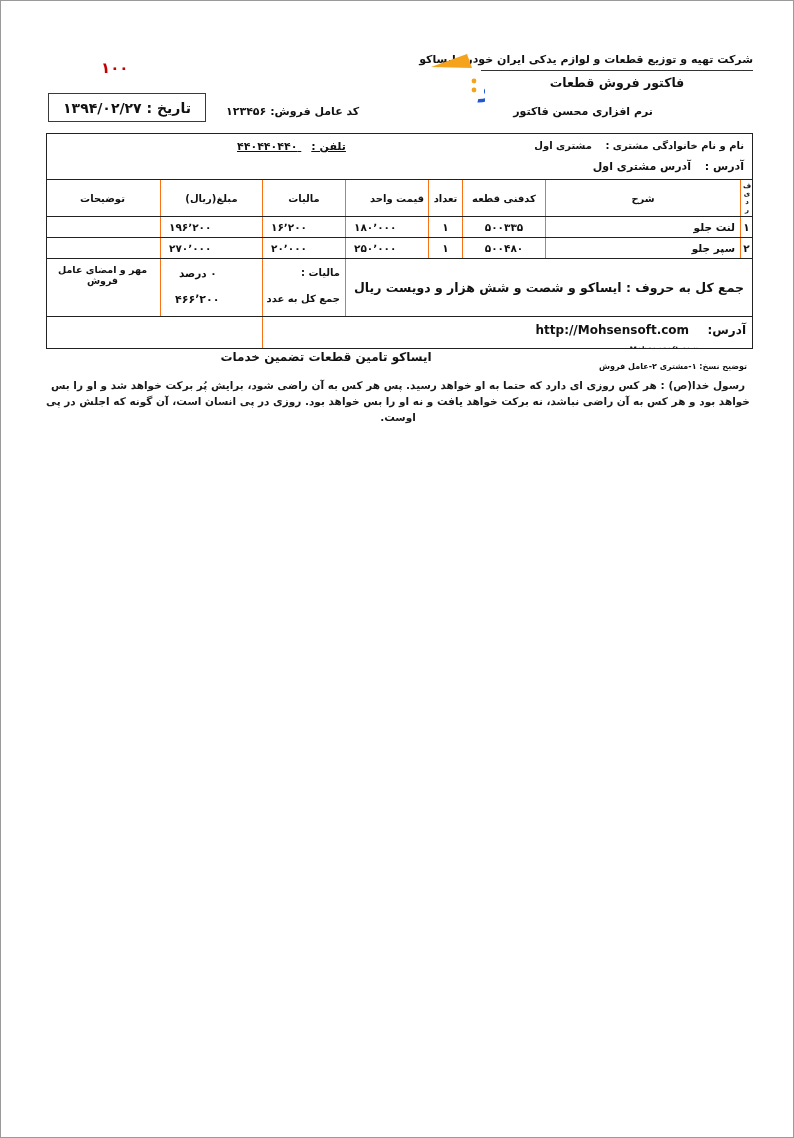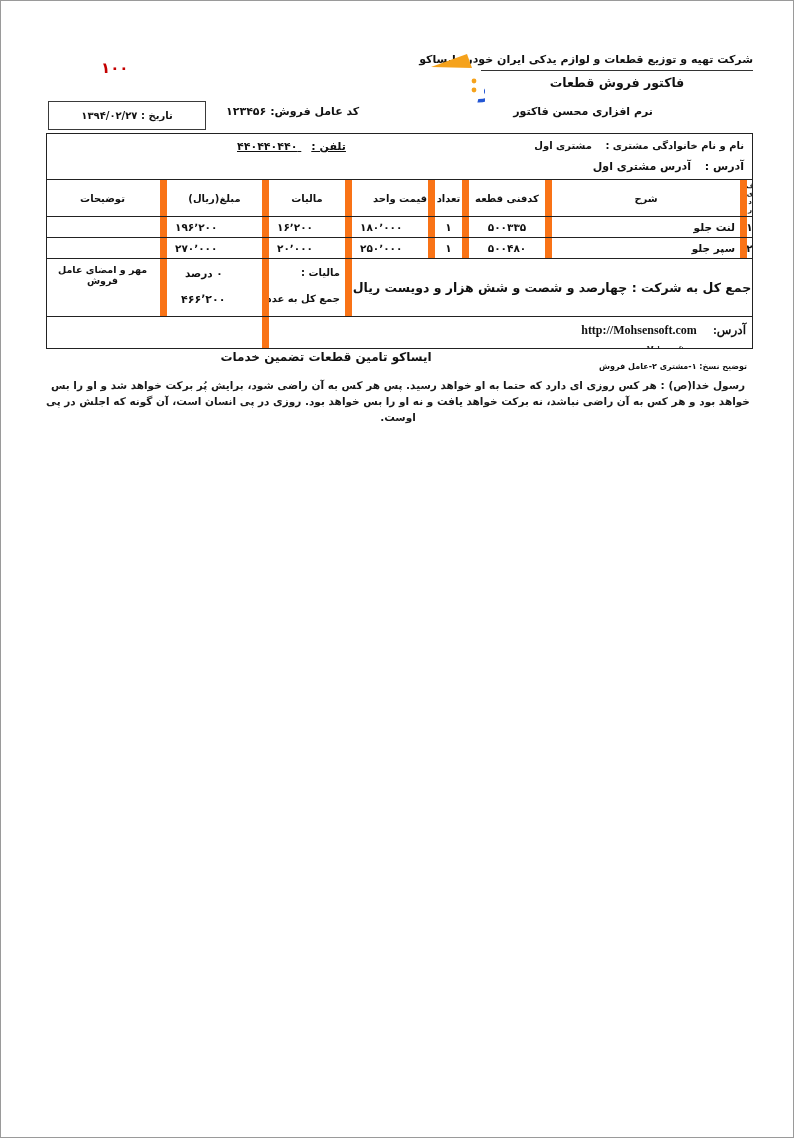--- a/index.html
+++ b/index.html
@@ -13,35 +13,35 @@
     border:1px solid #9a9a9a;
     overflow:hidden;
   }
   .abs { position:absolute; }
 
   
   .page-number { top:58px; left:100px; color:#c40000; font-weight:bold;
                  font-size:15px; letter-spacing:3px; direction:ltr; }
   .date-box { top:92px; left:47px; width:158px; height:29px;
               border:1px solid #3a3a3a; display:flex; align-items:center;
-              justify-content:center; font-size:10px; font-weight:bold;margin-top:8px; }
+              justify-content:center; font-size:14px; font-weight:bold; }
   .company-block { top:52px; right:40px; width:272px; text-align:center; }
   .company-name { display:block; font-size:11px; font-weight:bold;
                   padding-bottom:4px; border-bottom:1px solid #333; white-space:nowrap; }
   .doc-title { display:block; font-size:12.5px; font-weight:bold; margin-top:4px; }
   .software-line { top:104px; right:140px; font-size:11px; font-weight:bold; }
   .agent-code { top:104px; left:225px; font-size:11px; font-weight:bold; }
   .logo-wrap { top:50px; left:352px; width:132px; height:52px; }
 
   
   .invoice-table { top:132px; left:45px; width:707px; border:1px solid #222;
                    direction:rtl; font-size:10.5px; }
   .t-row { display:flex; border-bottom:1px solid #222; position:relative; }
   .t-row:last-child { border-bottom:none; }
-  .cell { flex:none; border-left:7px solid #f97316; position:relative; overflow:hidden; }
+  .cell { flex:none; border-left:1px solid #f97316; position:relative; overflow:hidden; }
   .cell.last { border-left:none; }
   .w-row{width:12px;} .w-desc{width:195px;} .w-code{width:83px;} .w-qty{width:34px;}
   .w-unit{width:83px;padding-left:20px;} .w-tax{width:83px;} .w-amount{width:102px;} .w-notes{width:115px;}
 
   .customer-band { height:46px; }
   .cust-name { position:absolute; right:8px; top:6px; font-weight:bold; font-size:10px; }
   .cust-phone { position:absolute; left:190px; top:6px; font-weight:bold; font-size:11px;text-decoration:underline; }
   .cust-address { position:absolute; right:8px; top:26px; font-weight:bold; font-size:11px; }
   .lbl-gap { display:inline-block; width:10px; }
 
@@ -58,21 +58,21 @@
   .totals-band { height:58px; font-weight:bold; }
   .w-words { width:407px; display:flex; align-items:center; justify-content:center;
              font-size:12.5px; }
   .tax-lbl { position:absolute; right:5px; top:8px; font-size:10px; white-space:nowrap; }
   .sum-lbl { position:absolute; right:5px; top:34px; font-size:10px; white-space:nowrap; }
   .tax-val { position:absolute; left:18px; top:8px; font-size:10.5px; }
   .sum-val { position:absolute; left:14px; top:34px; font-size:11px; direction:ltr; }
   .seal-cell { font-size:9.5px; text-align:center; padding-top:5px; }
 
   .address-band { height:31px; }
-  .addr-cell { width:490px; padding:6px 6px 0 0; font-weight:bold; font-size:12px;font-family:Liberation Serif, serif; }
+  .addr-cell { width:490px; padding:6px 6px 0 0; font-weight:bold; font-size:12px; }
   .addr-url { direction:ltr; unicode-bidi:embed; }
   .watermark { position:absolute; bottom:-6px; right:50px; background:#fff;
                padding:0 3px; font-size:7.5px; direction:ltr; color:#222; z-index:3; }
   .blank-cell { width:217px; }
 
   
   .copies-note { top:352px; right:46px; font-size:8px; font-weight:bold;margin-top:9px; }
   .slogan { top:349px; left:160px; width:330px; text-align:center;
             font-size:12px; font-weight:bold; }
   .hadith { top:377px; left:40px; width:714px; text-align:center;
@@ -150,21 +150,21 @@
     <div class="cell w-desc c-right">سپر جلو</div>
     <div class="cell w-code c-center">۵۰۰۴۸۰</div>
     <div class="cell w-qty c-center">۱</div>
     <div class="cell w-unit c-money">۲۵۰٬۰۰۰</div>
     <div class="cell w-tax c-money">۲۰٬۰۰۰</div>
     <div class="cell w-amount c-money">۲۷۰٬۰۰۰</div>
     <div class="cell w-notes last"></div>
   </div>
 
   <div class="t-row totals-band">
-    <div class="cell w-words">جمع کل به شرکت :  چهارصد و شصت و شش هزار و دویست ریال</div>
+    <div class="cell w-words">جمع کل به حروف :  ایساکو و شصت و شش هزار و دویست ریال</div>
     <div class="cell w-tax">
       <span class="tax-lbl">مالیات :</span>
       <span class="sum-lbl">جمع کل به عدد :</span>
     </div>
     <div class="cell w-amount">
       <span class="tax-val">۰ درصد</span>
       <span class="sum-val">۴۶۶٬۲۰۰</span>
     </div>
     <div class="cell w-notes last seal-cell">مهر و امضای عامل فروش</div>
   </div>

